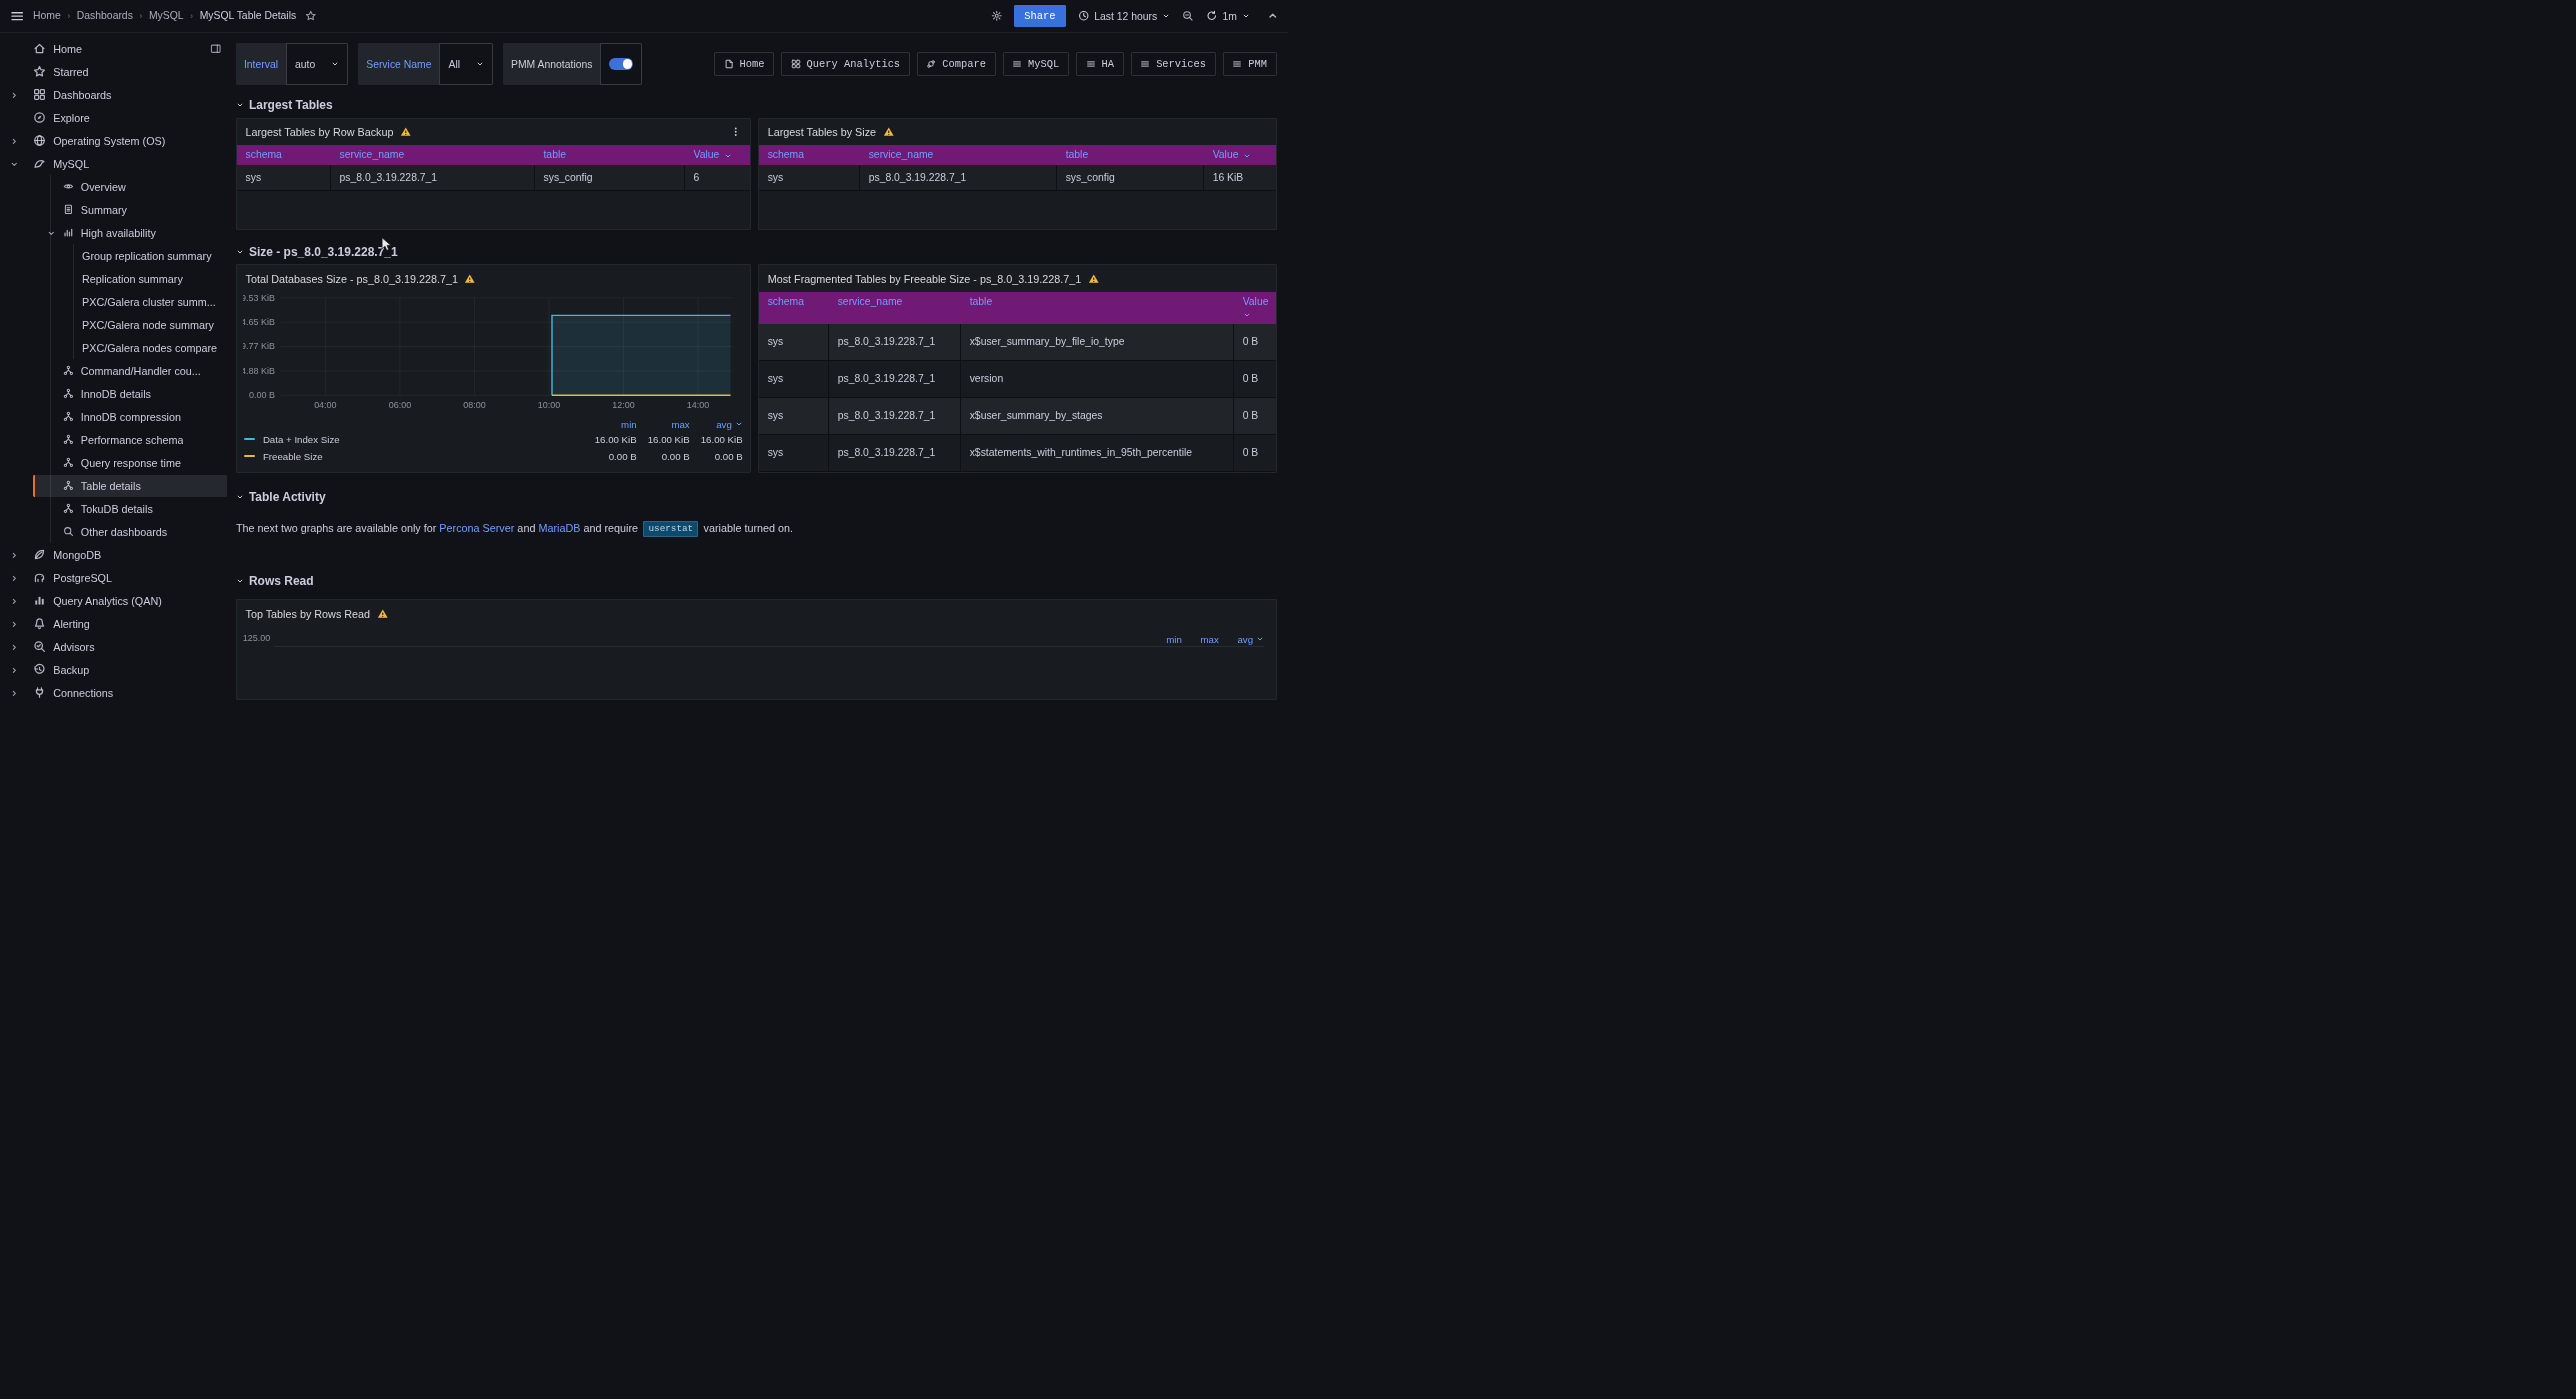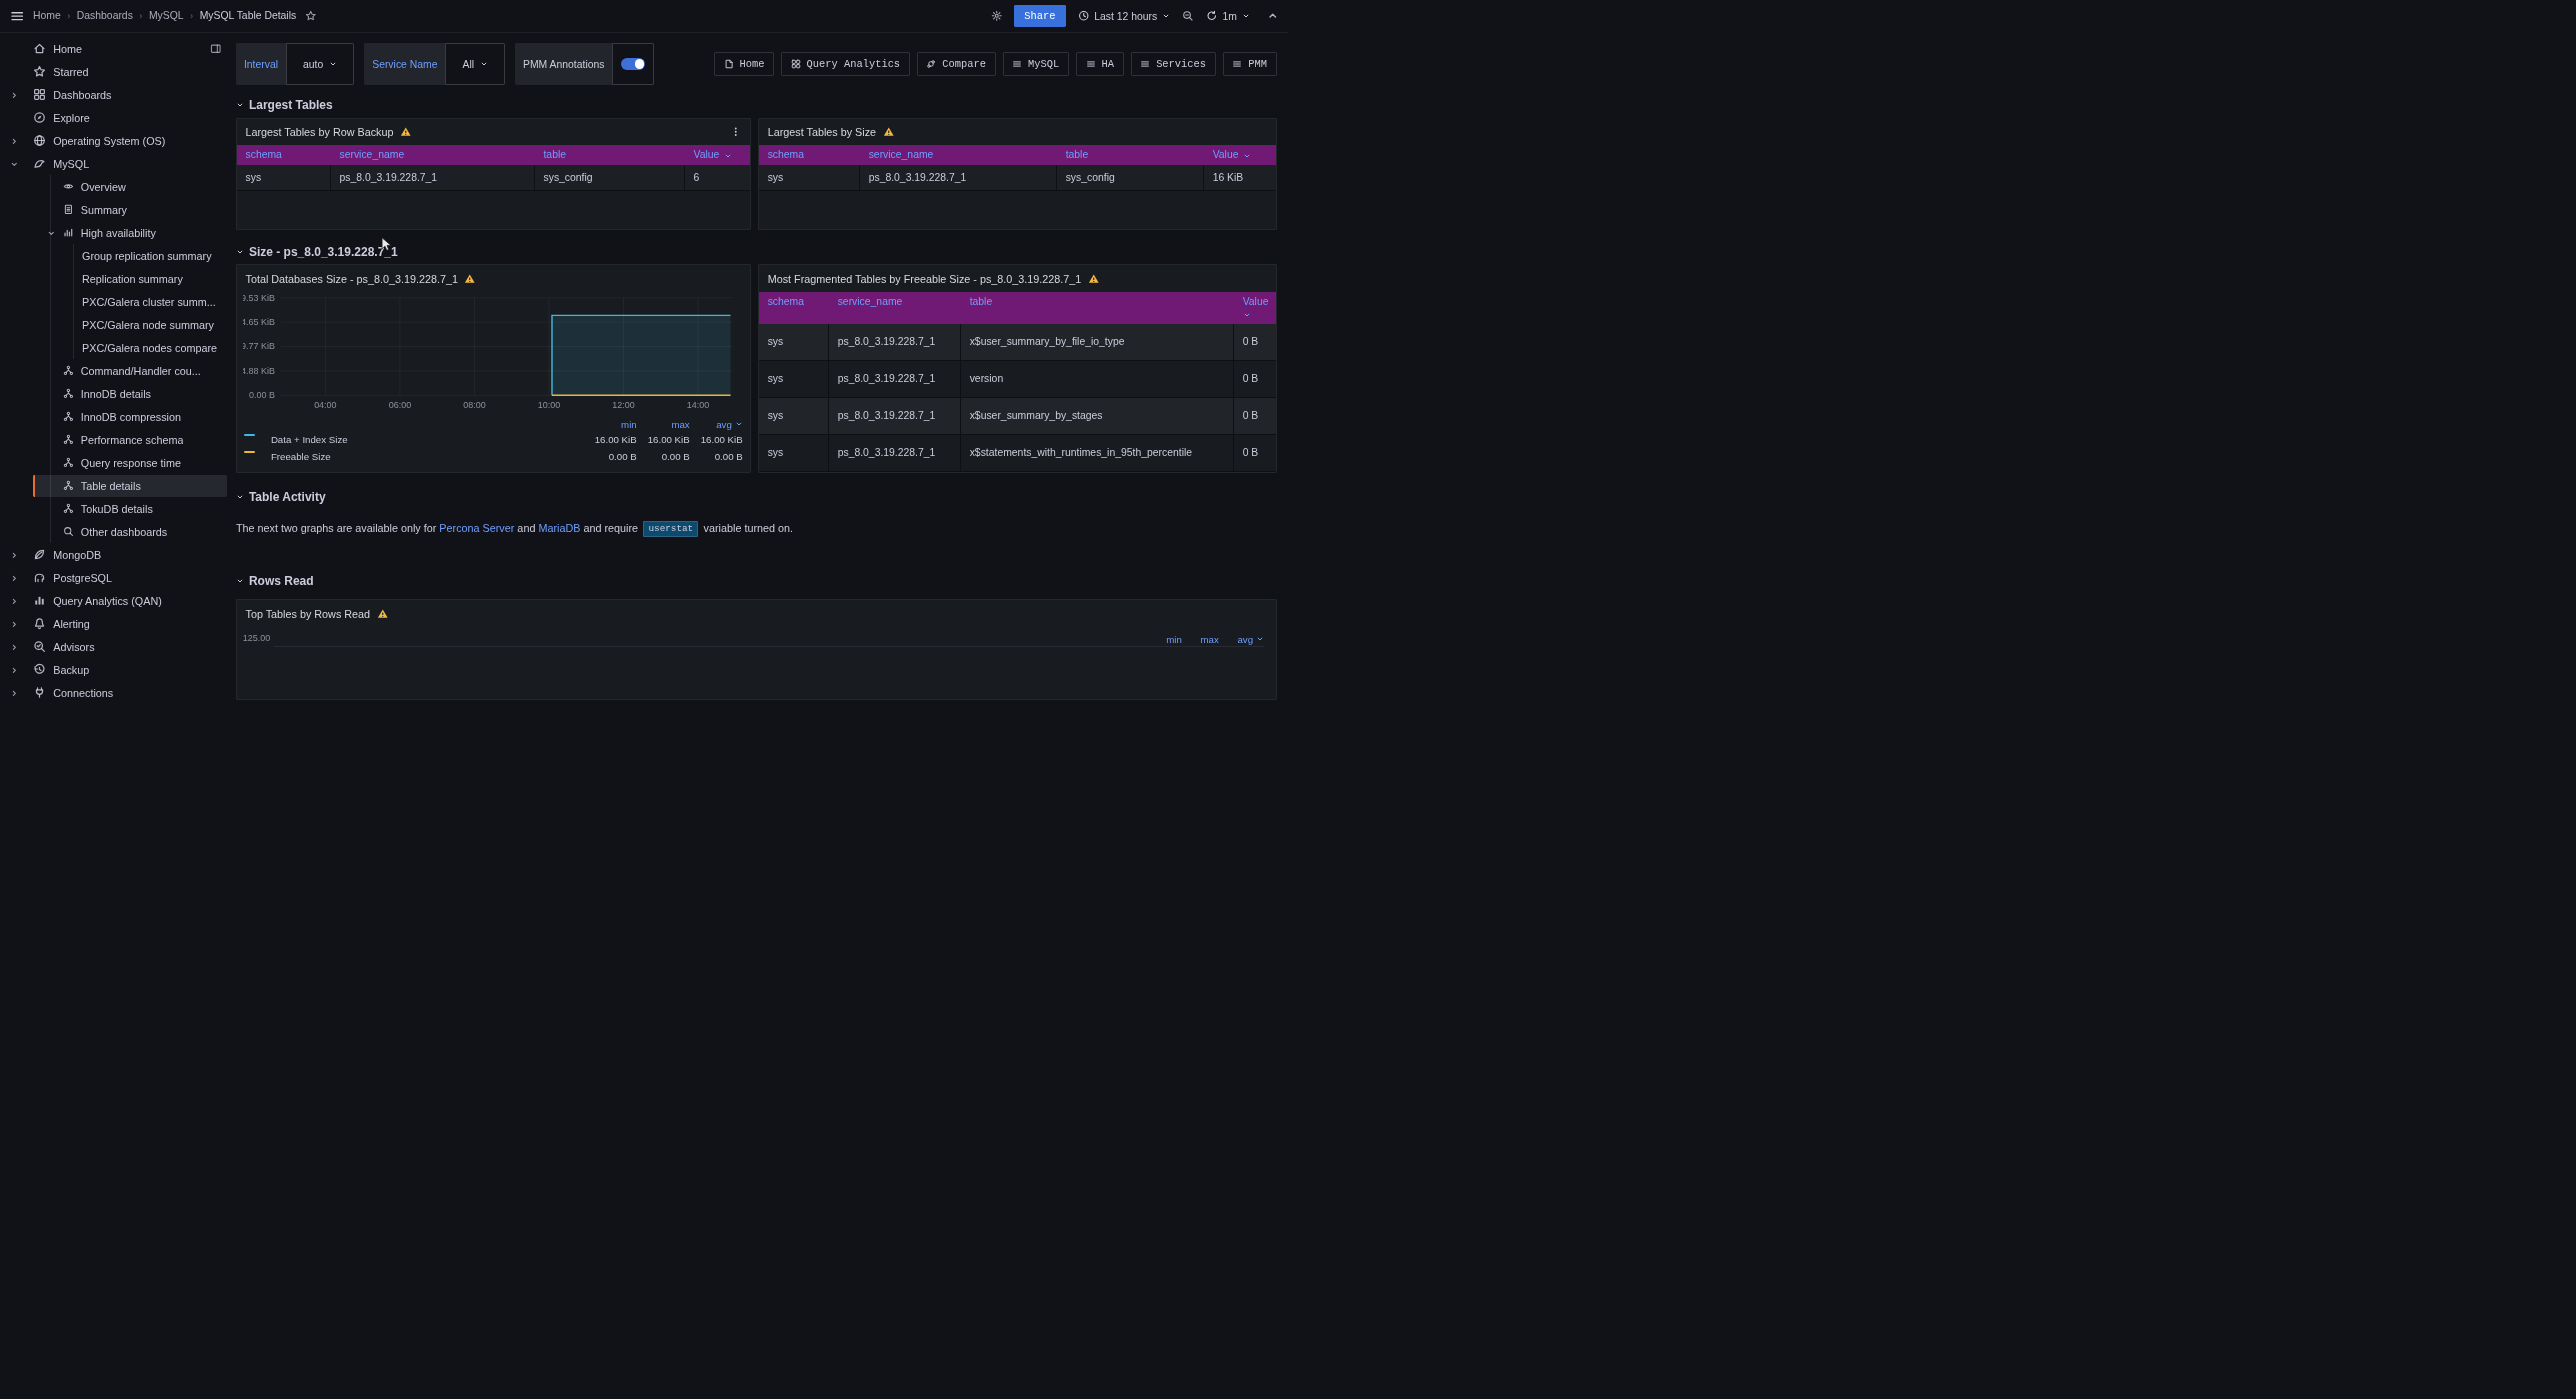--- a/index.html
+++ b/index.html
@@ -48,21 +48,21 @@
 
 .main{flex:1;padding:0 11.5px 0 2.9px;display:flex;flex-direction:column;overflow:hidden}
 
 
 .dash-toolbar{display:flex;justify-content:space-between;align-items:center;margin:10px 0 1.4px}
 .dt-left{display:flex;align-items:center;gap:10px}
 .chip{display:flex;height:42px}
 .chip-label{display:flex;align-items:center;background:#22252b;padding:0 8px;
   border-radius:1.4px 0 0 1.4px;color:#6e9fff}
 .chip-label.plain{color:#ccccdc}
-.chip-value{display:flex;align-items:center;gap:6px;padding:0 16px;
+.chip-value{display:flex;align-items:center;gap:16px;padding:0 8px;
   border:0.7px solid rgba(204,204,220,.22);border-radius:0 1.4px 1.4px 0;color:#ccccdc;cursor:pointer}
 .toggle-box{display:flex;align-items:center;justify-content:center;width:42px;
   border:0.7px solid rgba(204,204,220,.22);border-radius:0 1.4px 1.4px 0}
 .toggle{width:24px;height:12.2px;background:#3d71d9;border-radius:7.2px;position:relative;cursor:pointer}
 .toggle::after{content:'';position:absolute;right:1.4px;top:1.4px;width:9.3px;height:9.3px;background:#fff;border-radius:50%}
 .dt-right{display:flex;align-items:center;gap:7.2px}
 .link-btn{display:flex;align-items:center;gap:5.8px;height:24.5px;padding:0 8.6px;background:transparent;
   border:0.7px solid rgba(204,204,220,.17);border-radius:1.4px;color:#ccccdc;font-size:10.4px;cursor:pointer}
 .link-btn .icon svg{width:10px;height:10px}
 
@@ -97,21 +97,21 @@
 
 
 .chart-wrap{padding:0 5.8px;flex:none;cursor:crosshair}
 .grid{stroke:rgba(204,204,220,.09);stroke-width:1}
 .tick{fill:rgba(204,204,220,.65);font-size:12.5px;font-family:"Liberation Sans",sans-serif}
 .legend{padding:1.4px 7.2px 4.3px;font-size:9.7px}
 .legend-head,.legend-row{display:grid;grid-template-columns:1fr 53px 53px 53px;align-items:center}
 .legend-head{color:#6e9fff;padding:1.4px 0}
 .legend-head span{justify-self:end;display:flex;align-items:center;gap:2.9px;cursor:pointer}
 .legend-row{padding:2.9px 0}
-.l-name{display:flex;gap:16px;color:#ccccdc;cursor:pointer}
+.l-name{display:flex;align-items:center;gap:8px;color:#ccccdc;cursor:pointer}
 .swatch{width:10.8px;height:2.2px;border-radius:1.4px}
 .l-val{justify-self:end;color:#ccccdc}
 
 
 .note{font-size:10.8px;margin:10px 0 0;color:#ccccdc;line-height:16px}
 .note a{color:#6e9fff;text-decoration:none;cursor:pointer}
 .code-chip{font-family:Liberation Mono, monospace;font-size:9.3px;background:#0c4a6e;
   border:0.7px solid rgba(204,204,220,.18);border-radius:1px;padding:1.4px 4.3px;margin:0 2.2px}
 
 

